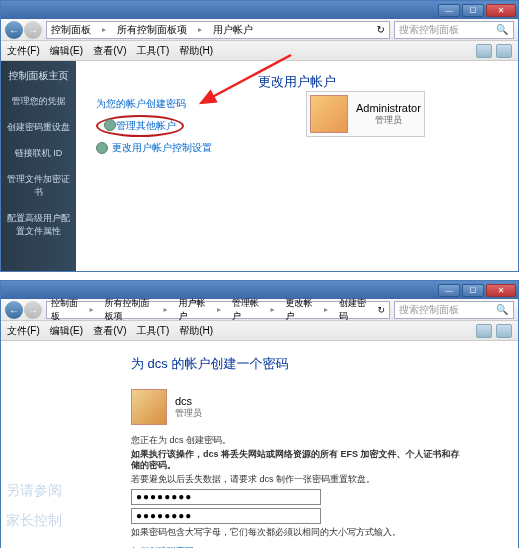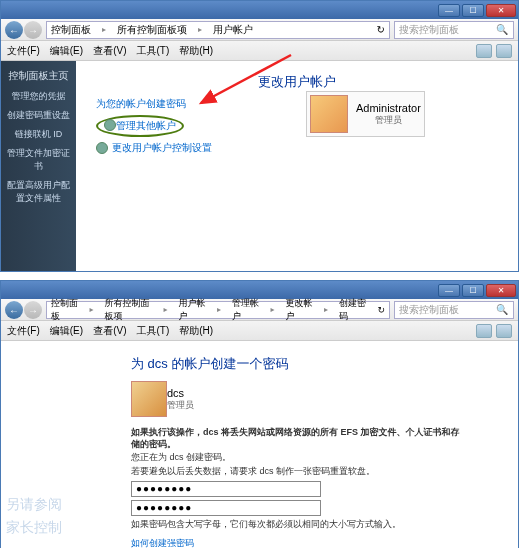--- a/index.html
+++ b/index.html
@@ -20,38 +20,38 @@
   .search-icon { margin-left: auto; color: #4a7ab5; }
   
   .menubar { height: 20px; background: linear-gradient(#f4f4f4, #e6e6e6); border-bottom: 1px solid #ccc; display: flex; align-items: center; padding: 0 6px; gap: 10px; font-size: 10px; }
   .menu-right { margin-left: auto; display: flex; gap: 4px; }
   .toolbar-icon { width: 16px; height: 14px; background: linear-gradient(#cde, #9bc); border: 1px solid #8ab; border-radius: 2px; }
   
   
   .body1 { display: flex; min-height: 210px; text-align: center; }
   .sidebar { width: 75px; background: linear-gradient(90deg, #2a3a4a, #354a5e); padding: 8px 4px; color: #d8e4f0; font-size: 9px; }
   .sidebar-title { margin-bottom: 6px; font-size: 10px; }
-  .sidebar-item { margin: 4px 0; padding: 1px 2px; color: #c8d8ea; }
+  .sidebar-item { margin: 11px 0; padding: 1px 2px; color: #c8d8ea; }
   .main1 { flex: 1; padding: 12px 20px; position: relative; }
   .page-title { font-size: 13px; color: #003399; margin-bottom: 6px; }
   .tasks { position: relative; }
   .task-link { color: #0066cc; font-size: 10px; margin: 4px 0; display: flex; align-items: center; gap: 4px; }
   .task-icon { width: 12px; height: 12px; background: #7a9; border-radius: 50%; border: 1px solid #586; }
-  .task-circled { border: 2px solid #4d7c0f; border-radius: 50%; padding: 2px 6px; display: inline-flex; }
+  .task-circled { border: 2px solid #b91c1c; border-radius: 50%; padding: 2px 6px; display: inline-flex; }
   .admin-tile { position: absolute; left: 230px; top: 30px; display: flex; align-items: center; gap: 8px; border: 1px solid #ccc; padding: 3px; background: #fafafa; }
   .admin-avatar { width: 38px; height: 38px; background: linear-gradient(135deg, #f7c97a, #e89850); border: 1px solid #c87; }
   .admin-name { font-size: 11px; }
   .admin-role { font-size: 9px; color: #666; }
   .arrow1 { position: absolute; left: 115px; top: -8px; pointer-events: none; }
   .seealso { position: absolute; bottom: 6px; left: 4px; font-size: 14px; color: #c8d8ea; }
   
   
   .body2 { min-height: 190px; padding: 14px 0 8px 130px; position: relative; }
-  .page-title2 { font-size: 13px; color: #003399; margin-bottom: 8px; }
-  .user-row { display: flex; align-items: center; gap: 0; margin-bottom: 10px; }
+  .page-title2 { font-size: 13px; color: #003399; margin-bottom: 16px; }
+  .user-row { display: flex; align-items: center; gap: 8px; margin-bottom: 10px; }
   .user-avatar { width: 36px; height: 36px; background: linear-gradient(135deg, #f0d090, #d89040); border: 1px solid #c87; }
   .user-name { font-size: 11px; }
   .user-role { font-size: 9px; color: #666; }
   .info-text { font-size: 9px; color: #333; margin: 2px 0; max-width: 330px; line-height: 1.3; }
   .pwd-input { width: 190px; height: 16px; border: 1px solid #888; background: #fff; padding: 0 4px; font-size: 10px; display: block; margin: 3px 0; letter-spacing: 1px; }
   .link-small { color: #0066cc; font-size: 9px; margin: 7px 0; display: block; }
 </style>
 </head>
 <body>
 
@@ -180,22 +180,22 @@
   </div>
   <div class="body2">
     <div class="page-title2">为 dcs 的帐户创建一个密码</div>
     <div class="user-row">
       <div class="user-avatar"></div>
       <div>
         <div class="user-name">dcs</div>
         <div class="user-role">管理员</div>
       </div>
     </div>
+    <div class="info-text">您正在为 dcs 创建密码。</div>
     <div class="info-text" style="font-weight:bold">如果执行该操作，dcs 将丢失网站或网络资源的所有 EFS 加密文件、个人证书和存储的密码。</div>
-    <div class="info-text">您正在为 dcs 创建密码。</div>
     <div class="info-text">若要避免以后丢失数据，请要求 dcs 制作一张密码重置软盘。</div>
     <input class="pwd-input" type="text" readonly="" value="●●●●●●●●" style="">
     <input class="pwd-input" type="text" readonly="" value="●●●●●●●●" style="">
     <div class="info-text">如果密码包含大写字母，它们每次都必须以相同的大小写方式输入。</div>
     <a class="link-small">如何创建强密码</a>
 
   </div>
 </div>
 
 </body></html>

